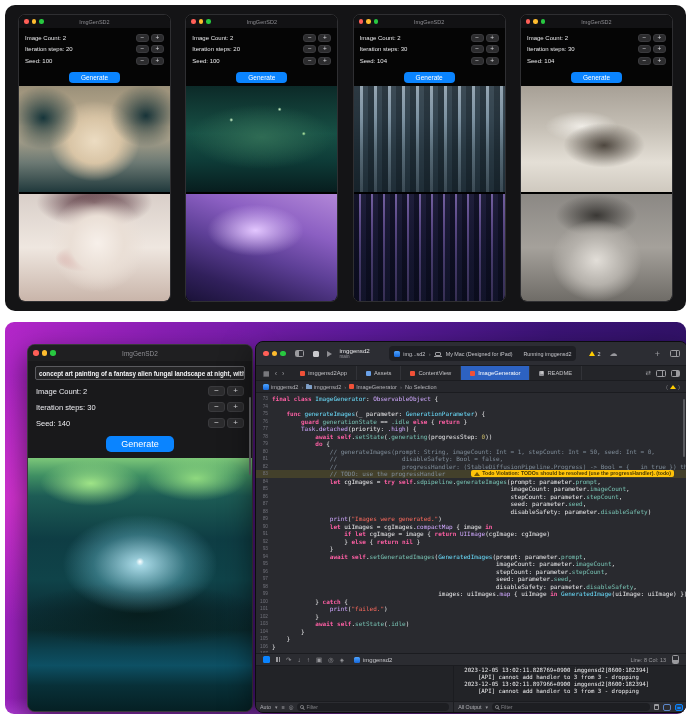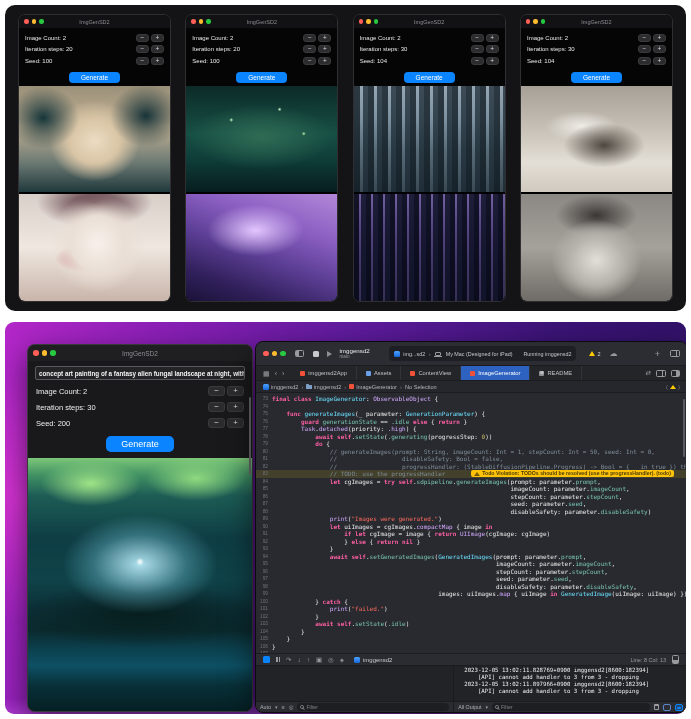--- a/index.html
+++ b/index.html
@@ -333,21 +333,21 @@
       </span>
     </div>
     <div class="big-row">
       <span class="big-label">Iteration steps: 30</span>
       <span class="stepper">
         <span class="step-btn big-step">−</span>
         <span class="step-btn big-step">+</span>
       </span>
     </div>
     <div class="big-row">
-      <span class="big-label">Seed: 200</span>
+      <span class="big-label">Seed: 140</span>
       <span class="stepper">
         <span class="step-btn big-step">−</span>
         <span class="step-btn big-step">+</span>
       </span>
     </div>
     <button class="gen-btn">Generate</button>
     <div class="img-main"></div>
     <div class="vscroll" style="right:1px; top:52px; width:2px; height:78px;"></div>
   </div>
 

